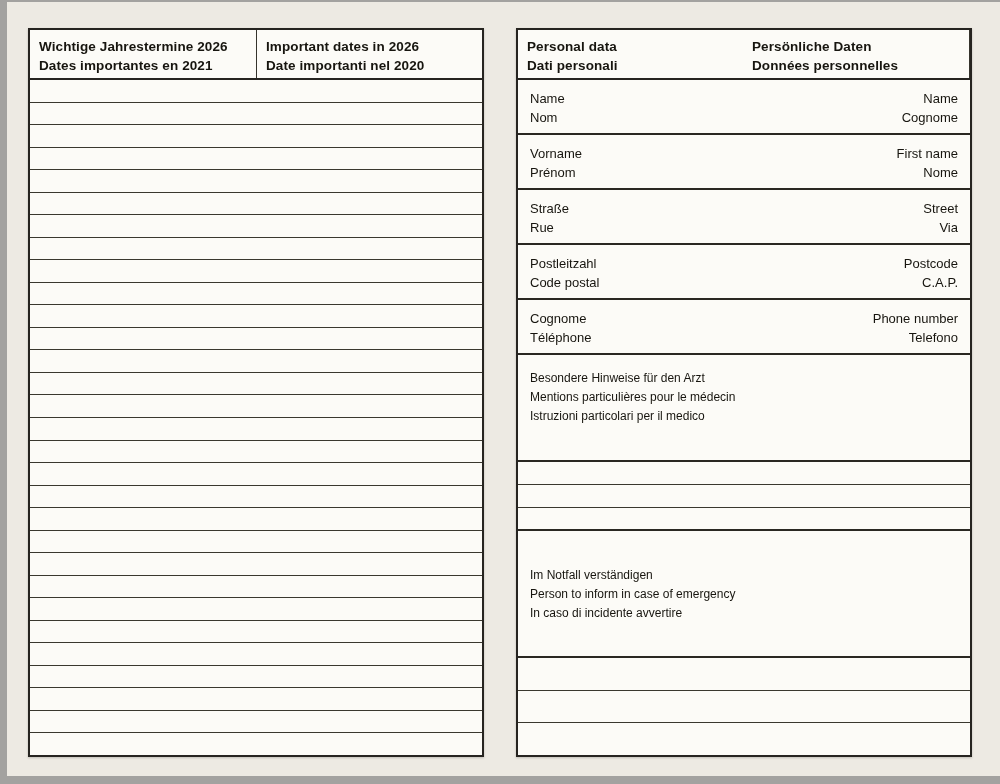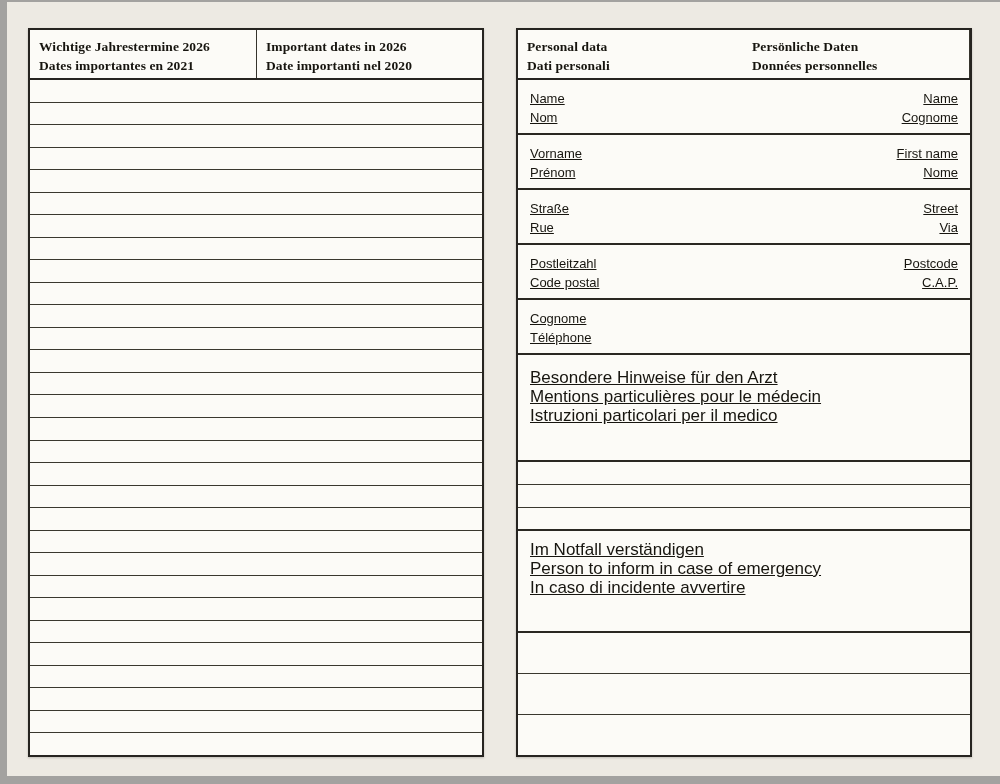--- a/index.html
+++ b/index.html
@@ -36,21 +36,20 @@
     display:flex;
     border-bottom:2px solid #262420;
   }
   .hdr-cell {
     padding:7px 8px 0 9px;
     font-weight:bold;
     font-size:13.5px;
     line-height:19px;
     letter-spacing:.1px;
     white-space:nowrap;
-    font-family:Liberation Serif, serif;
   }
   .hdr-cell.first {
     width:227px;
     flex:0 0 227px;
     border-right:1.5px solid #35332c;
   }
   .hdr-cell.second { flex:1; }
 
   
   .rows { flex:1; display:flex; flex-direction:column; }
@@ -67,25 +66,25 @@
     padding:9px 12px 0 12px;
     font-size:13px;
     line-height:19px;
   }
   .field .col-left  { text-align:left; }
   .field .col-right { text-align:right; }
 
   .notes {
     border-bottom:2px solid #2a2822;
     padding:14px 12px 0 12px;
-    font-size:17px;
+    font-size:12px;
     line-height:18.8px;
   }
   .notes.doctor    { flex:0 0 107px; height:107px; }
-  .notes.emergency { flex:0 0 102px; height:102px; padding-top:10px; }
+  .notes.emergency { flex:0 0 102px; height:102px; padding-top:10px;margin-top:25px; }
 
   .write-row { border-bottom:1.5px solid #3a382f; }
   .write-row.fixed { flex:0 0 23px; height:23px; }
   .write-row.grow  { flex:1; }
   .write-row.thick { border-bottom-width:2px; border-bottom-color:#2a2822; }
   .write-row:last-child { border-bottom:none; }
 </style>
 </head>
 <body>
 
@@ -140,21 +139,21 @@
   <div class="hdr">
     <div class="hdr-cell second">
       <div>Personal data</div>
       <div>Dati personali</div>
     </div>
     <div class="hdr-cell first">
       <div>Persönliche Daten</div>
       <div>Données personnelles</div>
     </div>
   </div>
-  <div id="right-body" style="display:flex;flex-direction:column;flex:1;text-decoration:underline;">
+  <div id="right-body" style="display:flex;flex-direction:column;flex:1;">
       <div class="field">
         <div class="col-left">
           <div class="">Name</div>
           <div class="">Nom</div>
         </div>
         <div class="col-right">
           <div class="">Name</div>
           <div class="">Cognome</div>
         </div>
       </div>
@@ -185,20 +184,24 @@
         </div>
         <div class="col-right">
           <div class="">Postcode</div>
           <div class="">C.A.P.</div>
         </div>
       </div>
       <div class="field">
         <div class="col-left">
           <div class="">Cognome</div>
           <div class="">Téléphone</div>
+        </div>
+        <div class="col-right">
+          <div class="">Phone number</div>
+          <div class="">Telefono</div>
         </div>
       </div>
       <div class="notes doctor">
         <div class="">Besondere Hinweise für den Arzt</div>
         <div class="">Mentions particulières pour le médecin</div>
         <div class="">Istruzioni particolari per il medico</div>
       </div>
       <div class="write-row fixed"></div>
       <div class="write-row fixed"></div>
       <div class="write-row fixed thick"></div>

